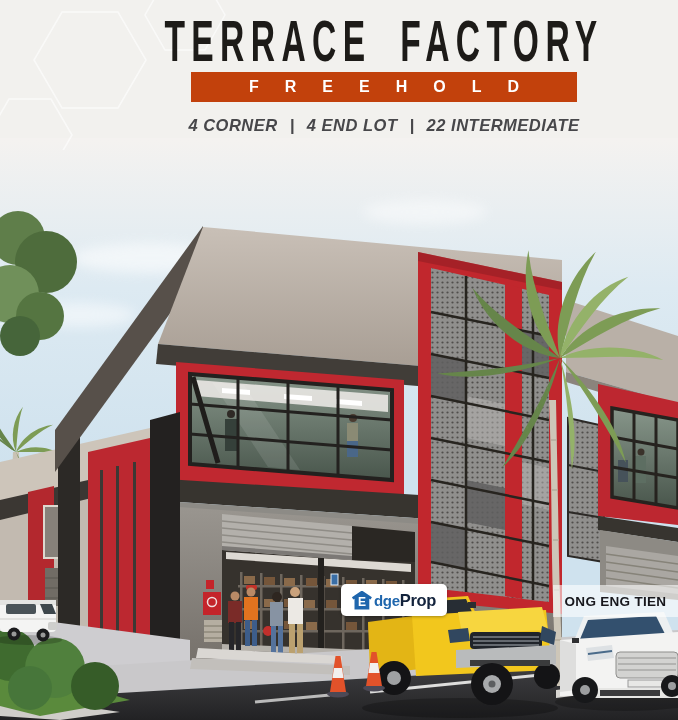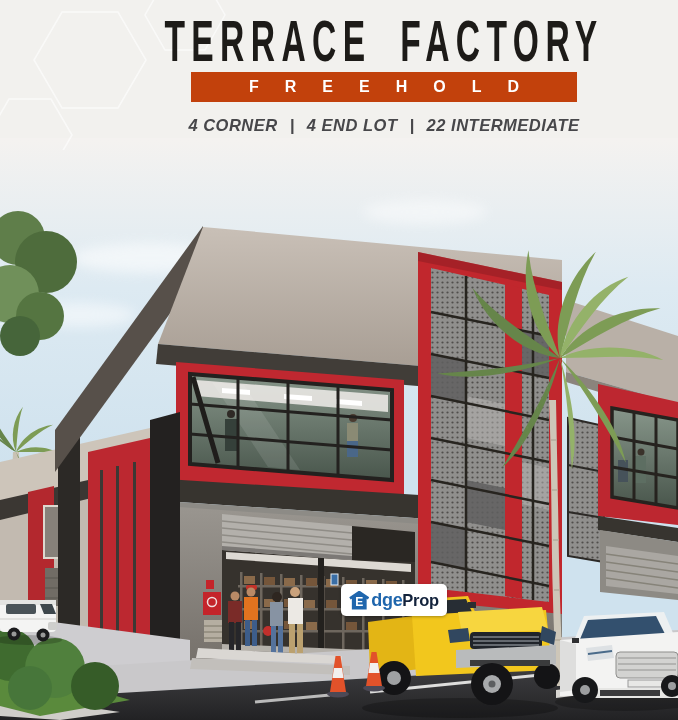--- a/index.html
+++ b/index.html
@@ -20,21 +20,21 @@
   
   .scene{position:absolute;top:0;left:0;z-index:1;}
   
   .ep-pill{position:absolute;left:341px;top:584px;width:106px;height:32px;background:#ffffff;
            border-radius:5px;z-index:6;display:flex;align-items:center;justify-content:center;
            box-shadow:0 1px 3px rgba(0,0,0,.3);}
   .ep-icon{position:relative;width:20px;height:19px;background:#1f66ad;margin-right:2px;
            clip-path:polygon(50% 0,100% 36%,93% 48%,87% 43%,87% 100%,13% 100%,13% 43%,7% 48%,0 36%);}
   .ep-icon span{position:absolute;left:0;top:4px;width:100%;text-align:center;color:#fff;
            font-size:12px;font-weight:bold;line-height:15px;}
-  .ep-edge{color:#1f66ad;font-size:18px;font-weight:bold;letter-spacing:-.3px;}
+  .ep-edge{color:#1f66ad;font-size:15px;font-weight:bold;letter-spacing:-.3px;}
   .ep-prop{color:#13233c;font-size:16.5px;font-weight:bold;letter-spacing:-.3px;text-align:right;}
   .agent{position:absolute;left:553px;top:585px;width:125px;height:32px;z-index:6;
          background:rgba(255,255,255,.58);display:flex;align-items:center;justify-content:center;
          font-size:13.5px;font-weight:bold;color:#17171c;letter-spacing:.3px;white-space:nowrap;}
 </style>
 </head>
 <body>
 
 <div class="canvas">
 
@@ -458,14 +458,15 @@
     </div>
   </div>
 
   <div class="ep-pill">
     <span class="ep-icon">
         <span>E</span>
       </span>
       <span class="ep-edge">dge</span>
       <span class="ep-prop">Prop</span>
   </div>
+  <div class="agent">ONG ENG TIEN</div>
 
 </div>
 
 </body></html>

